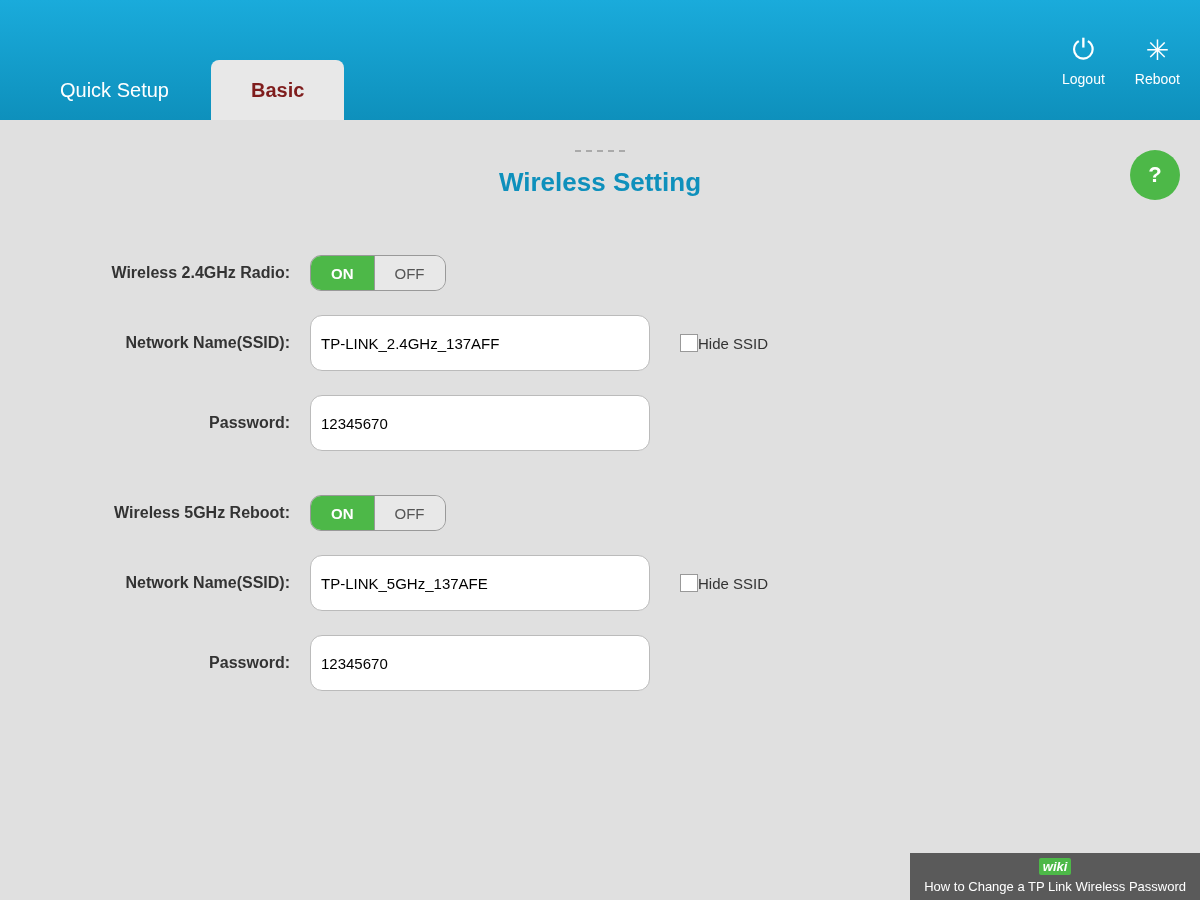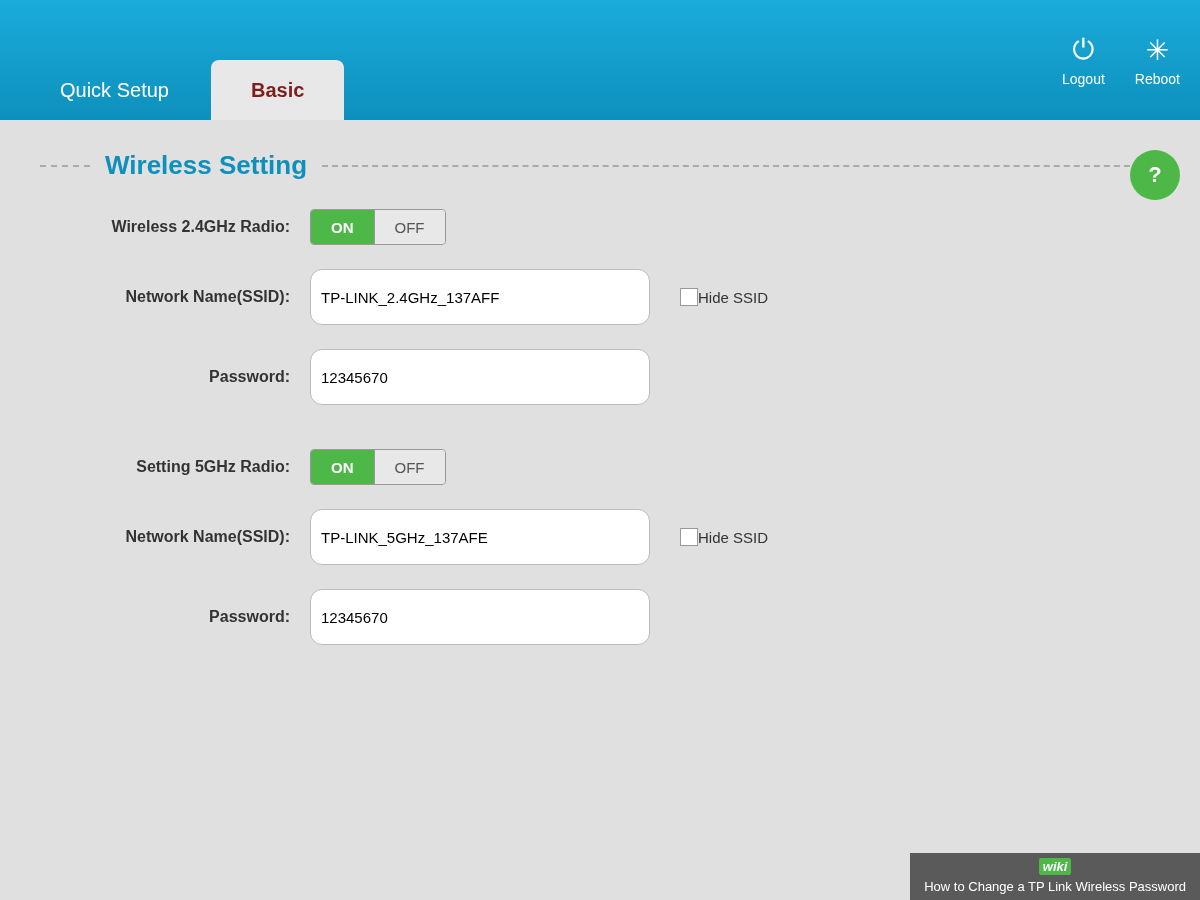--- a/index.html
+++ b/index.html
@@ -78,22 +78,23 @@
       background: #e0e0e0;
       min-height: calc(900px - 120px);
       padding: 30px 40px;
       position: relative;
     }
 
     
     .section-header {
       display: flex;
       align-items: center;
-      margin-bottom: 18px;
+      margin-bottom: 30px;
       gap: 15px;
+      flex-direction: column;
     }
 
     .section-divider-left {
       border-top: 2px dashed #aaa;
       width: 50px;
     }
 
     .section-title {
       font-size: 26px;
       font-weight: bold;
@@ -149,21 +150,21 @@
       padding: 6px 10px;
       font-size: 15px;
       background: white;
       outline: none;
     }
 
     
     .toggle-container {
       display: flex;
       border: 1px solid #999;
-      border-radius: 4px;
+      border-radius: 11px;
       overflow: hidden;
       height: 36px;
     }
 
     .toggle-on {
       background: #4db848;
       color: white;
       padding: 0 20px;
       font-weight: bold;
       font-size: 15px;
@@ -326,21 +327,21 @@
     </div>
 
     <div class="form-group">
       <span class="form-label">Password:</span>
       <input class="form-input" type="text" value="12345670" style="">
     </div>
 
     <div class="form-separator"></div>
 
     <div class="form-group">
-      <span class="form-label">Setting 5GHz Radio:</span>
+      <span class="form-label">Wireless 5GHz Reboot:</span>
       <div class="toggle-container">
         <div class="toggle-on">ON</div>
         <div class="toggle-off">OFF</div>
       </div>
     </div>
 
     <div class="form-group">
       <span class="form-label">Network Name(SSID):</span>
       <input class="form-input" type="text" value="TP-LINK_5GHz_137AFE" style="">
       <div class="checkbox-group">

